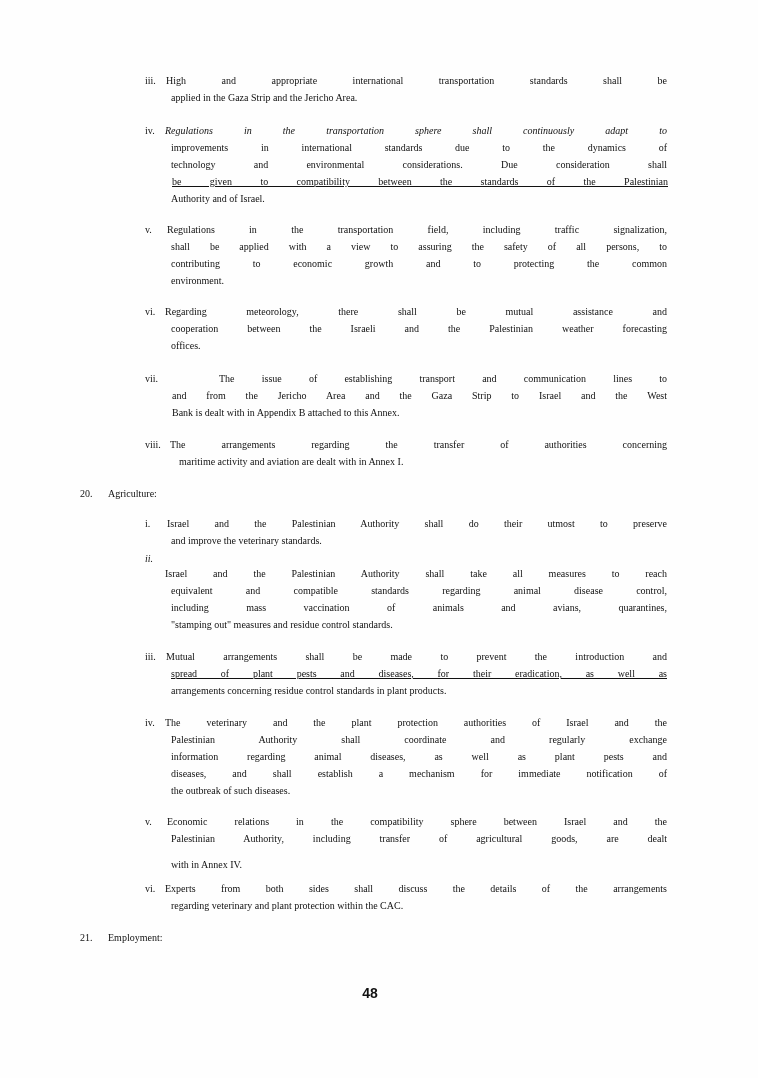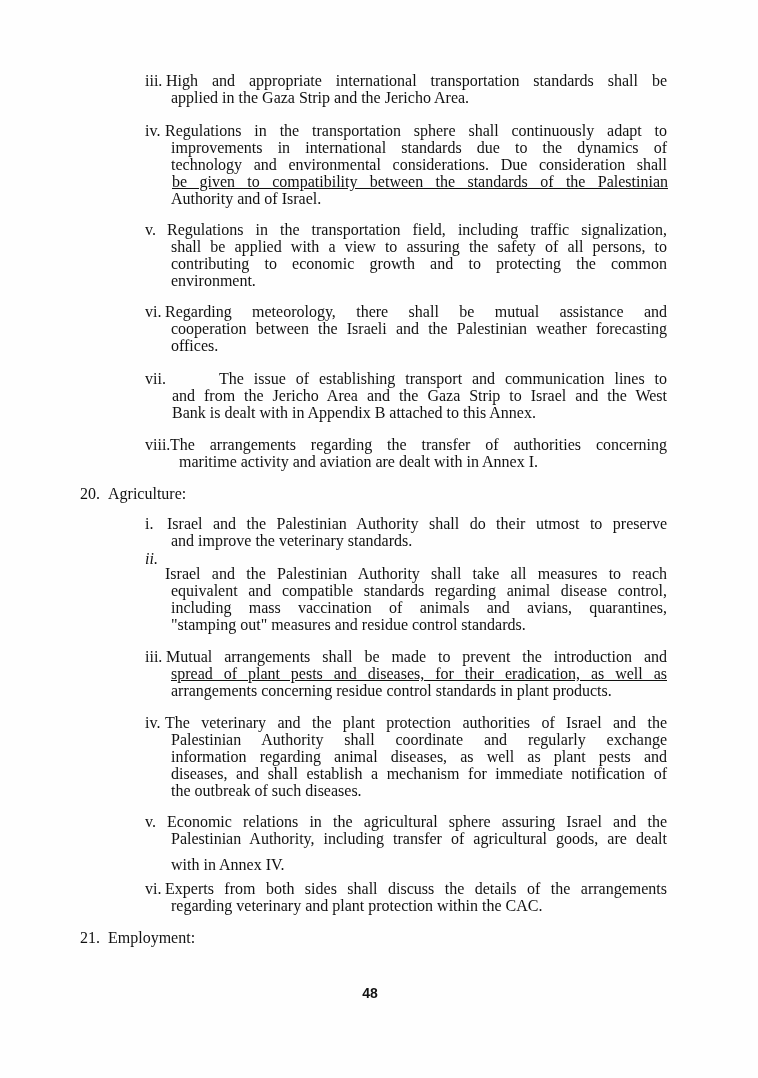--- a/index.html
+++ b/index.html
@@ -1,36 +1,36 @@
 <!DOCTYPE html>
 <html><head>
   <meta charset="utf-8">
   <style>
     html, body { margin: 0; padding: 0; background: #ffffff; }
     body { width: 758px; height: 1078px; position: relative; overflow: hidden;
            font-family: "Liberation Serif", serif; color: #111; }
     .page { position: absolute; left: 0; top: 0; width: 758px; height: 1078px; background: #fefefe; }
-    .line { position: absolute; font-size: 16px; line-height: 17px; white-space: nowrap; }
+    .line { position: absolute; font-size: 10px; line-height: 17px; white-space: nowrap; }
     .just { text-align: justify; text-align-last: justify; }
     .pagenum { position: absolute; left: 0; width: 740px; top: 985px; text-align: center;
                font-family: "Liberation Sans", sans-serif; font-weight: bold; font-size: 14px; }
   </style>
 </head>
 <body>
 
 <div class="page">
   <div id="content">
       <div>
         <div class="line" style="left: 145px; top: 72px;">iii.</div>
         <div class="line just" style="left: 166px; top: 72px; width: 501px;">High and appropriate international transportation standards shall be</div>
         <div class="line" style="left: 171px; top: 89px;">applied in the Gaza Strip and the Jericho Area.</div>
       </div>
       <div>
         <div class="line" style="left: 145px; top: 122px;">iv.</div>
-        <div class="line just" style="left: 165px; top: 122px; width: 502px;">Regulations in the transportation sphere shall continuously adapt to</div>
+        <div class="line just" style="left: 165px; top: 122px; width: 502px; font-style: italic;">Regulations in the transportation sphere shall continuously adapt to</div>
         <div class="line just" style="left: 171px; top: 139px; width: 496px;">improvements in international standards due to the dynamics of</div>
         <div class="line just" style="left: 171px; top: 156px; width: 496px;">technology and environmental considerations. Due consideration shall</div>
         <div class="line just" style="left: 172px; top: 173px; width: 496px; text-decoration: underline;">be given to compatibility between the standards of the Palestinian</div>
         <div class="line" style="left: 171px; top: 190px;">Authority and of Israel.</div>
       </div>
       <div>
         <div class="line" style="left: 145px; top: 221px;">v.</div>
         <div class="line just" style="left: 167px; top: 221px; width: 500px;">Regulations in the transportation field, including traffic signalization,</div>
         <div class="line just" style="left: 171px; top: 238px; width: 496px;">shall be applied with a view to assuring the safety of all persons, to</div>
         <div class="line just" style="left: 171px; top: 255px; width: 496px;">contributing to economic growth and to protecting the common</div>
@@ -78,21 +78,21 @@
       <div>
         <div class="line" style="left: 145px; top: 714px;">iv.</div>
         <div class="line just" style="left: 165px; top: 714px; width: 502px;">The veterinary and the plant protection authorities of Israel and the</div>
         <div class="line just" style="left: 171px; top: 731px; width: 496px;">Palestinian Authority shall coordinate and regularly exchange</div>
         <div class="line just" style="left: 171px; top: 748px; width: 496px;">information regarding animal diseases, as well as plant pests and</div>
         <div class="line just" style="left: 171px; top: 765px; width: 496px;">diseases, and shall establish a mechanism for immediate notification of</div>
         <div class="line" style="left: 171px; top: 782px;">the outbreak of such diseases.</div>
       </div>
       <div>
         <div class="line" style="left: 145px; top: 813px;">v.</div>
-        <div class="line just" style="left: 167px; top: 813px; width: 500px;">Economic relations in the agricultural sphere assuring Israel and the</div>
+        <div class="line just" style="left: 167px; top: 813px; width: 500px;">Economic relations in the compatibility sphere between Israel and the</div>
         <div class="line just" style="left: 171px; top: 830px; width: 496px;">Palestinian Authority, including transfer of agricultural goods, are dealt</div>
         <div class="line" style="left: 171px; top: 847px; margin-top: 9px;">with in Annex IV.</div>
       </div>
       <div>
         <div class="line" style="left: 145px; top: 880px;">vi.</div>
         <div class="line just" style="left: 165px; top: 880px; width: 502px;">Experts from both sides shall discuss the details of the arrangements</div>
         <div class="line" style="left: 171px; top: 897px;">regarding veterinary and plant protection within the CAC.</div>
       </div>
       <div>
         <div class="line" style="left: 80px; top: 929px;">21.</div>

